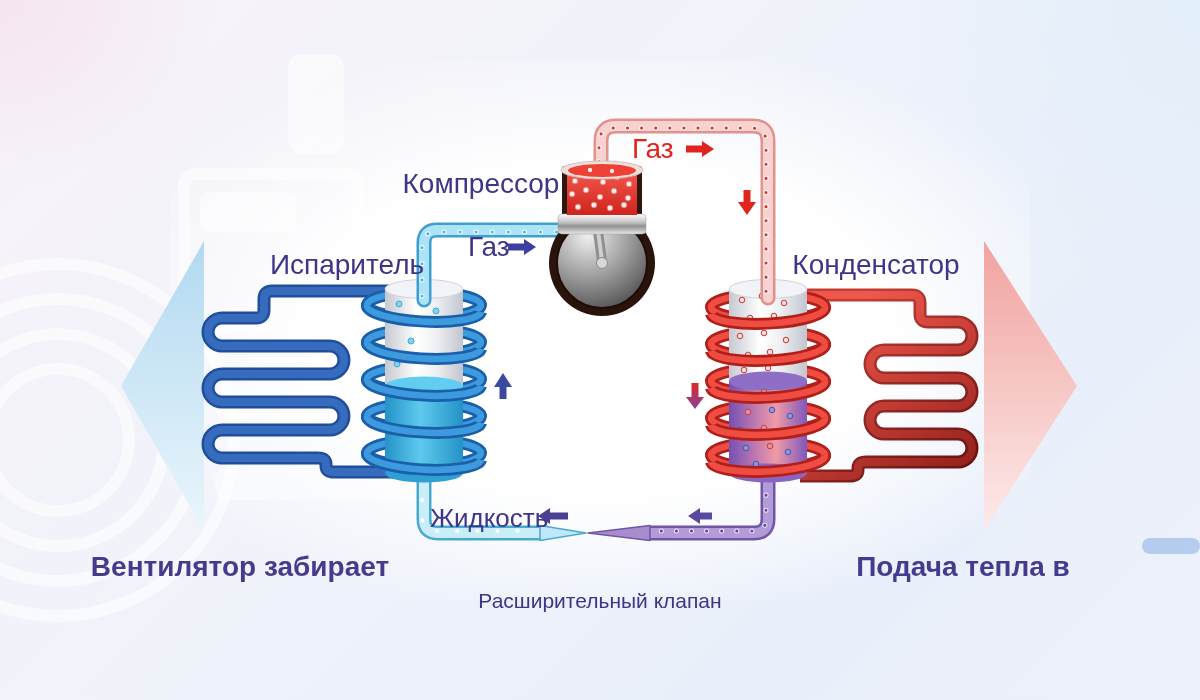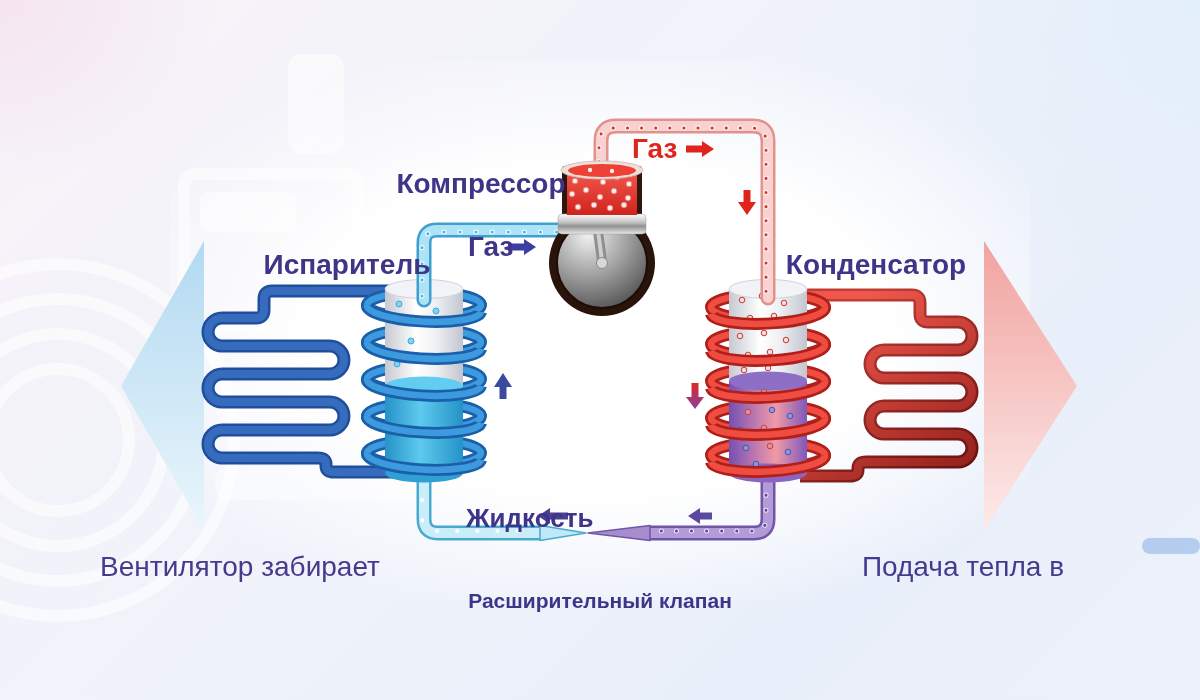--- a/index.html
+++ b/index.html
@@ -10,26 +10,26 @@
       radial-gradient(ellipse 420px 420px at 100% 0%, rgba(224,238,250,.8), rgba(224,238,250,0) 70%),
       linear-gradient(135deg,#f8f2f8 0%,#f0f3fa 40%,#e9effa 75%,#edf1fb 100%);
   }
   .wm{position:absolute;}
   .wm-ring{border:12px solid rgba(255,255,255,.55);border-radius:50%;}
   .wm-fill{background:rgba(255,255,255,.5);border-radius:14px;}
   .wm-outline{border:12px solid rgba(255,255,255,.5);border-radius:18px;}
   .wm-glow{position:absolute;left:170px;top:60px;width:860px;height:540px;
     background:radial-gradient(ellipse 60% 55% at 50% 50%, #ffffff 55%, rgba(255,255,255,0) 100%);}
   .diagram-svg{position:absolute;left:0;top:0;}
-  .label{position:absolute;color:#3f3588;font-weight:700;white-space:nowrap;}
+  .label{position:absolute;color:#3f3588;font-weight:400;white-space:nowrap;}
   .label.centered{transform:translateX(-50%);}
   .caption{position:absolute;transform:translateX(-50%);
-    color:#453a8d;font-size:28px;font-weight:400;line-height:37px;white-space:nowrap;}
+    color:#453a8d;font-size:28px;font-weight:700;line-height:37px;white-space:nowrap;}
   .lbl-28{font-size:28px;}
-  .lbl-26{font-size:26px;padding-left:36px;}
+  .lbl-26{font-size:26px;}
   .lbl-21{font-size:21px;}
   .red-text{color:#e0241b;}
 </style>
 </head>
 <body>
 
 <div class="stage">
 
   <div class="wm wm-ring" style="left:-19px;top:363px;width:130px;height:130px;"></div>
   <div class="wm wm-ring" style="left:-54px;top:328px;width:200px;height:200px;"></div>

